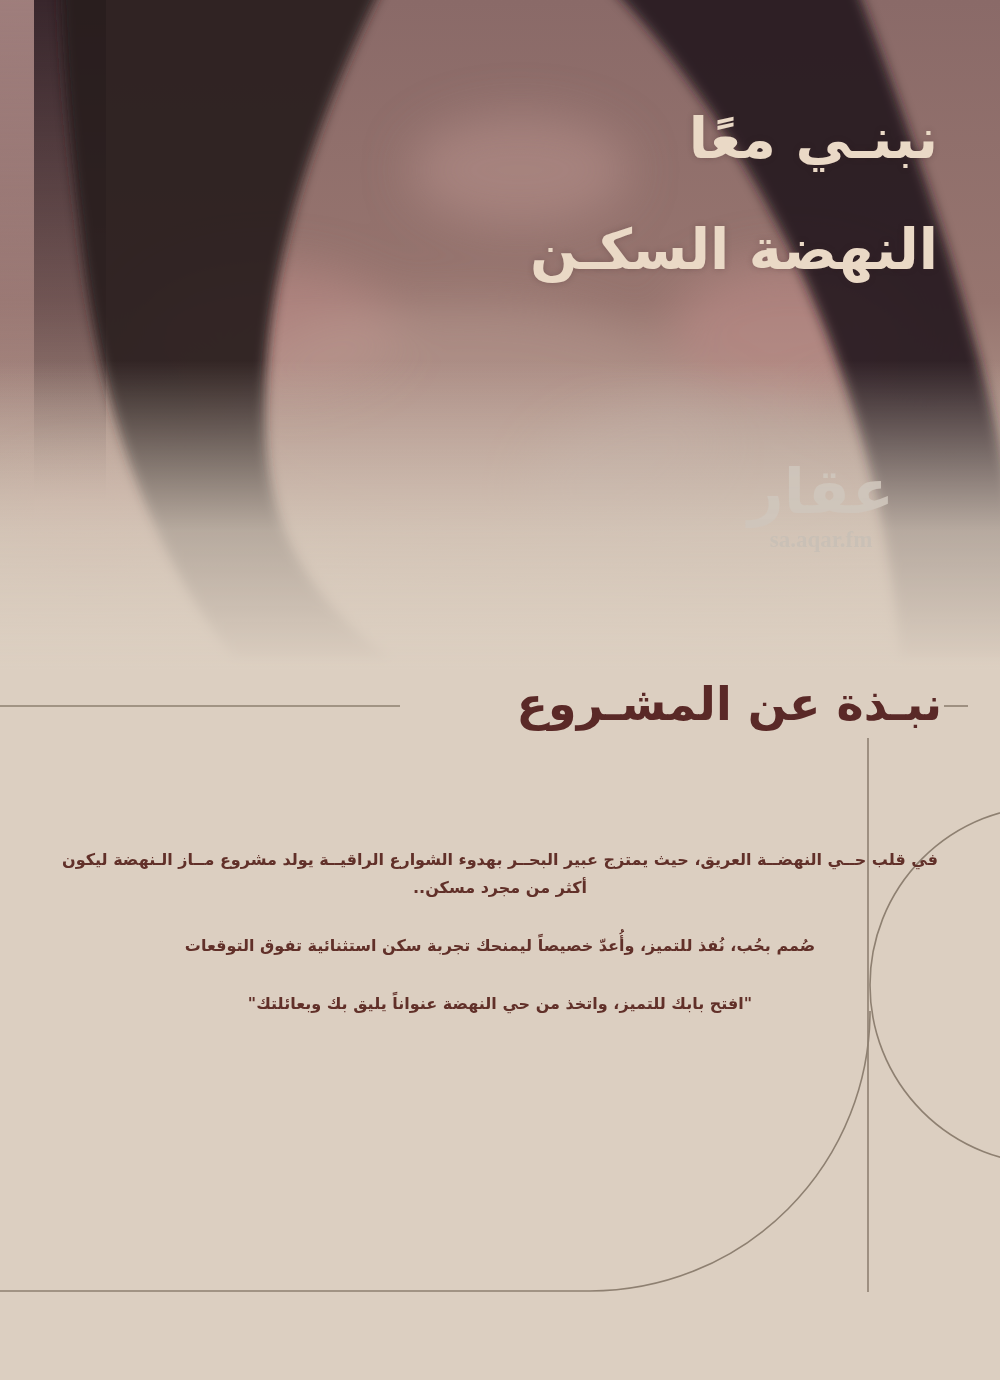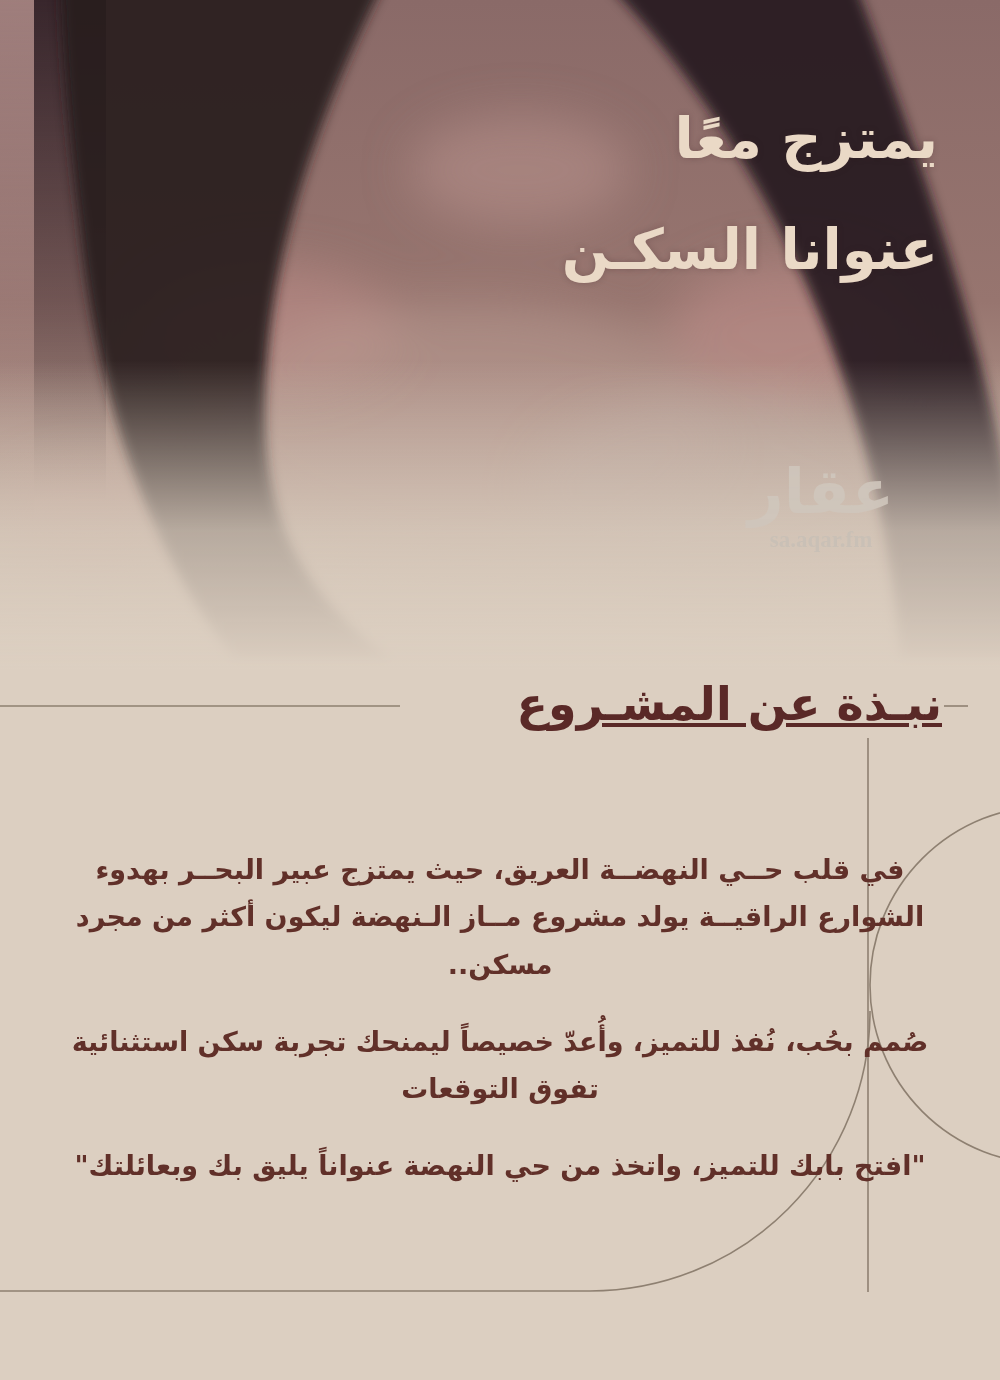--- a/index.html
+++ b/index.html
@@ -28,26 +28,26 @@
   }
   .logo-url{
     color:#c9c0b6;font-size:23px;font-weight:bold;
     font-family:"Liberation Serif","DejaVu Serif",serif;
     direction:ltr;opacity:.95;margin-top:-6px;
   }
   
   .about-heading{
     position:absolute;z-index:2;right:58px;top:668px;
     direction:rtl;text-align:left;
-    color:#5a2927;font-size:46px;font-weight:bold;line-height:1.6;text-decoration:underline;
+    color:#5a2927;font-size:46px;font-weight:bold;line-height:1.6;
   }
   .about-paragraphs{
     position:absolute;z-index:2;left:55px;right:55px;top:846px;
     direction:rtl;text-align:center;
-    color:#613029;font-size:27px;font-weight:bold;line-height:1.75;
+    color:#613029;font-size:16px;font-weight:bold;line-height:1.75;
   }
   .about-paragraphs p{margin:0 0 30px 0;}
 </style>
 </head>
 <body>
 
 <svg id="hero-svg" class="layer" width="1000" height="670" viewBox="0 0 1000 670">
   <defs>
     <linearGradient id="baseG" x1="0" y1="0" x2="0" y2="1">
       <stop offset="0" stop-color="#8a6a68"></stop>
@@ -103,22 +103,22 @@
 
 <svg id="decor-svg" class="layer" width="1000" height="1380" viewBox="0 0 1000 1380" fill="none" stroke="#8a7c6d" stroke-width="1.6" opacity="0.95">
   <line x1="0" y1="706" x2="400" y2="706"></line>
   <line x1="944" y1="706" x2="968" y2="706"></line>
   <line x1="868" y1="738" x2="868" y2="1292"></line>
   <circle cx="1049" cy="985" r="179"></circle>
   <path d="M 0,1291 L 590,1291 A 280 280 0 0 0 870,1011"></path>
 </svg>
 
 <div class="hero-title">
-  <div>يمتزج معًا</div>
-  <div>عنوانا السكـن</div>
+  <div>نبنـي معًا</div>
+  <div>النهضة السكـن</div>
 </div>
 
 <div class="logo-block">
   <div class="logo-ar">عقار</div>
   <div class="logo-url">sa.aqar.fm</div>
 </div>
 
 <div class="about-heading">نبـذة عن المشـروع</div>
 
 <div class="about-paragraphs">

